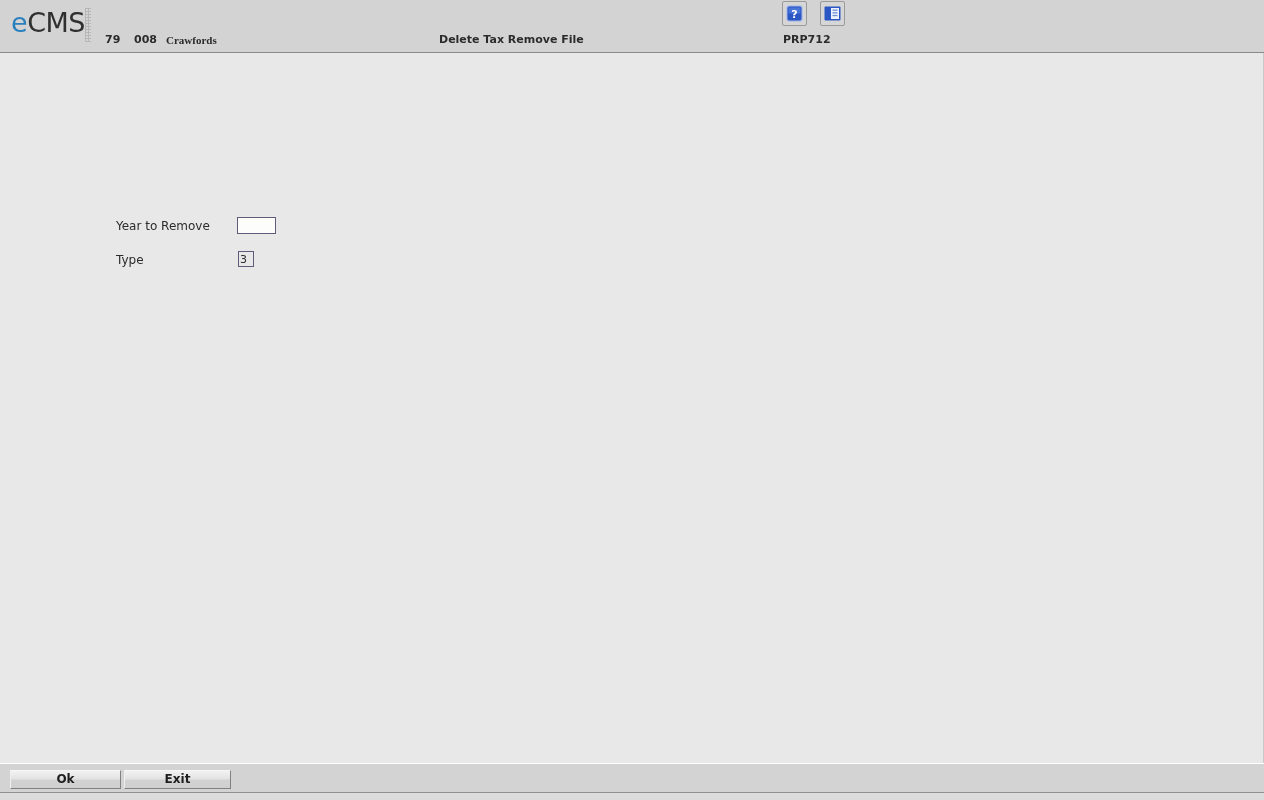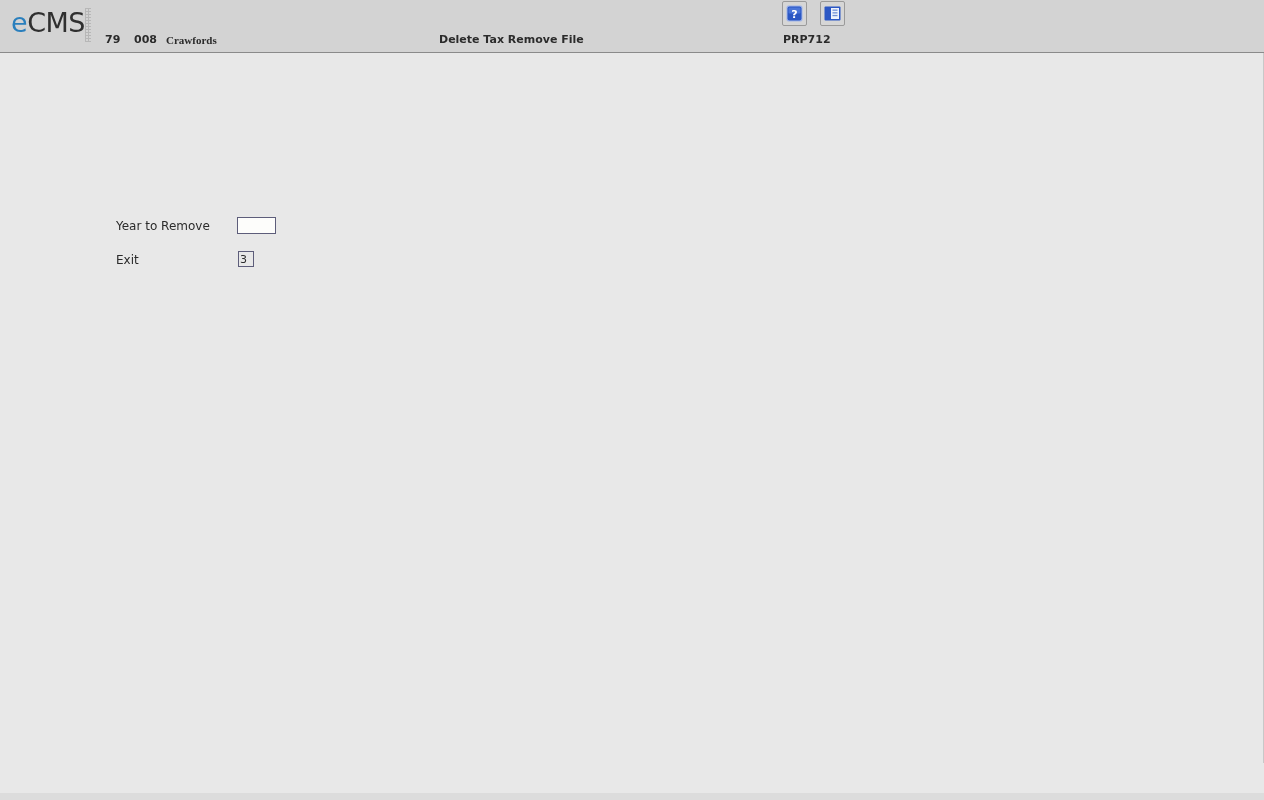--- a/index.html
+++ b/index.html
@@ -239,21 +239,25 @@
   </div>
 
   <div class="body-area">
 
     <div class="form-row row-year">
       <span class="form-label">Year to Remove</span>
       <input class="field-input input-year" type="text" value="" style="">
     </div>
 
     <div class="form-row row-type">
-      <span class="form-label">Exit</span>
+      <span class="form-label">Type</span>
       <input class="field-input input-type" type="text" value="3" style="">
     </div>
 
   </div>
 
+  <div class="footer">
+    <button class="btn btn-ok">Ok</button>
+    <button class="btn btn-exit">Exit</button>
+  </div>
   <div class="footer-bottom"></div>
 
 </div>
 
 </body></html>

